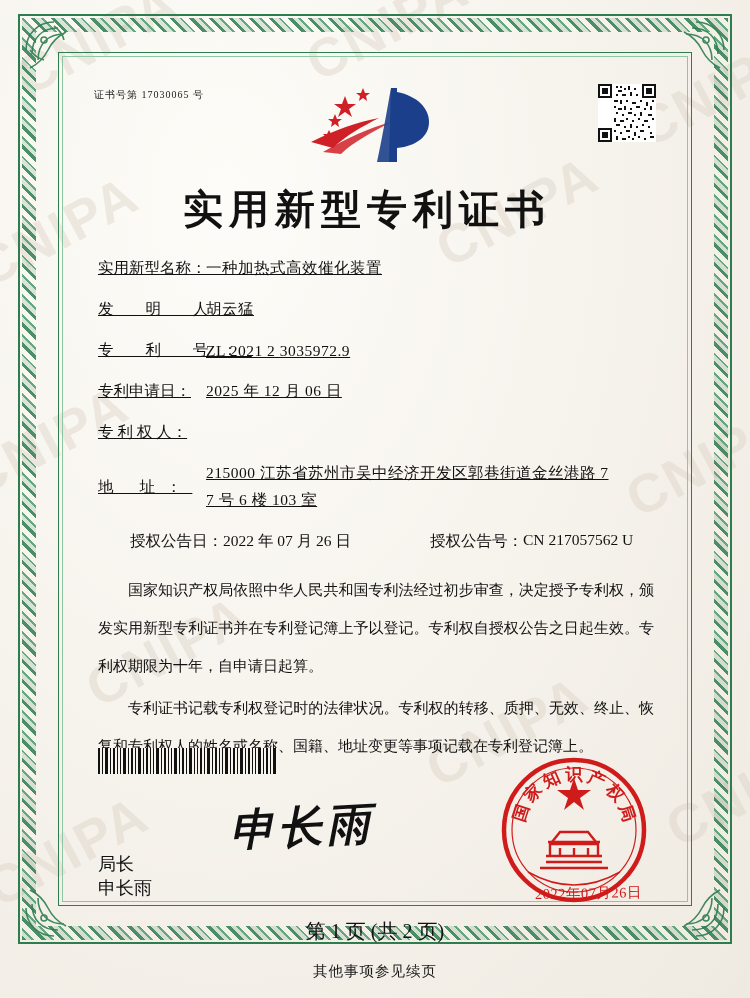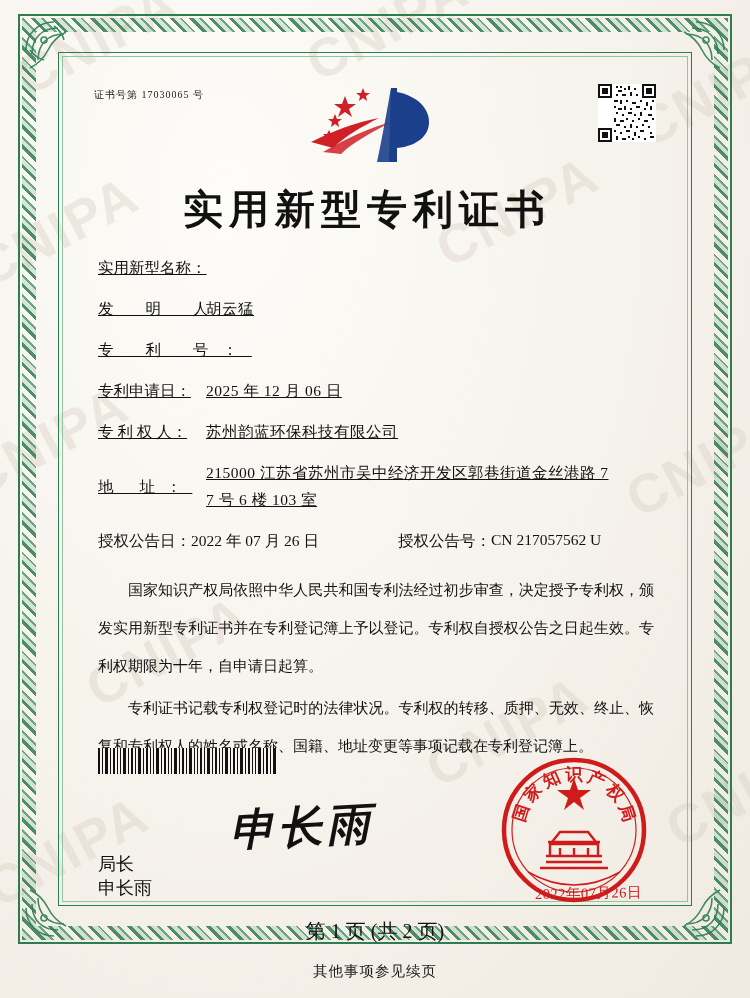--- a/index.html
+++ b/index.html
@@ -169,21 +169,21 @@
   }
   .fv .line2 {
     display: block;
     margin-top: 6px;
   }
   .inline-pair {
     display: flex;
     margin-bottom: 18px;
     font-size: 15.5px;
   }
-  .inline-pair .seg1 { width: 300px; display: flex; }
+  .inline-pair .seg1 { width: 300px; display: flex; margin-left: 32px; }
   .inline-pair .seg2 { display: flex; }
   .inline-pair .lbl { white-space: nowrap; }
 
   .paragraphs {
     position: absolute;
     left: 36px;
     top: 515px;
     width: 556px;
     font-size: 15px;
     line-height: 38px;
@@ -433,35 +433,36 @@
         <path d="M92 10 C112 14 124 26 124 40 C124 54 112 64 92 66 Z" fill="#1b3f8b"></path>
         <path d="M72 80 C78 52 82 28 86 6 L86 80 Z" fill="#1b3f8b" opacity=".9"></path>
       </svg>
     </div>
 
     <div class="title">实用新型专利证书</div>
 
     <div class="fields">
       <div class="field-row">
         <div class="fl">实用新型名称：</div>
+        <div class="fv">一种加热式高效催化装置</div>
       </div>
       <div class="field-row">
         <div class="fl sp2">发 明 人：</div>
         <div class="fv">胡云猛</div>
       </div>
       <div class="field-row">
         <div class="fl sp2">专 利 号：</div>
+        <div class="fv">ZL 2021 2 3035972.9</div>
       </div>
       <div class="field-row">
         <div class="fl">专利申请日：</div>
         <div class="fv">2025 年 12 月 06 日</div>
       </div>
       <div class="field-row">
         <div class="fl">专 利 权 人：</div>
-        <div class="fv">苏州韵蓝环保科技有限公司</div>
       </div>
       <div class="field-row">
         <div class="fl sp3">地 址：</div>
         <div class="fv">
           <span>215000  江苏省苏州市吴中经济开发区郭巷街道金丝港路 7</span>
           <span class="line2">7 号 6 楼 103 室</span>
         </div>
       </div>
       <div class="inline-pair">
         <div class="seg1">

